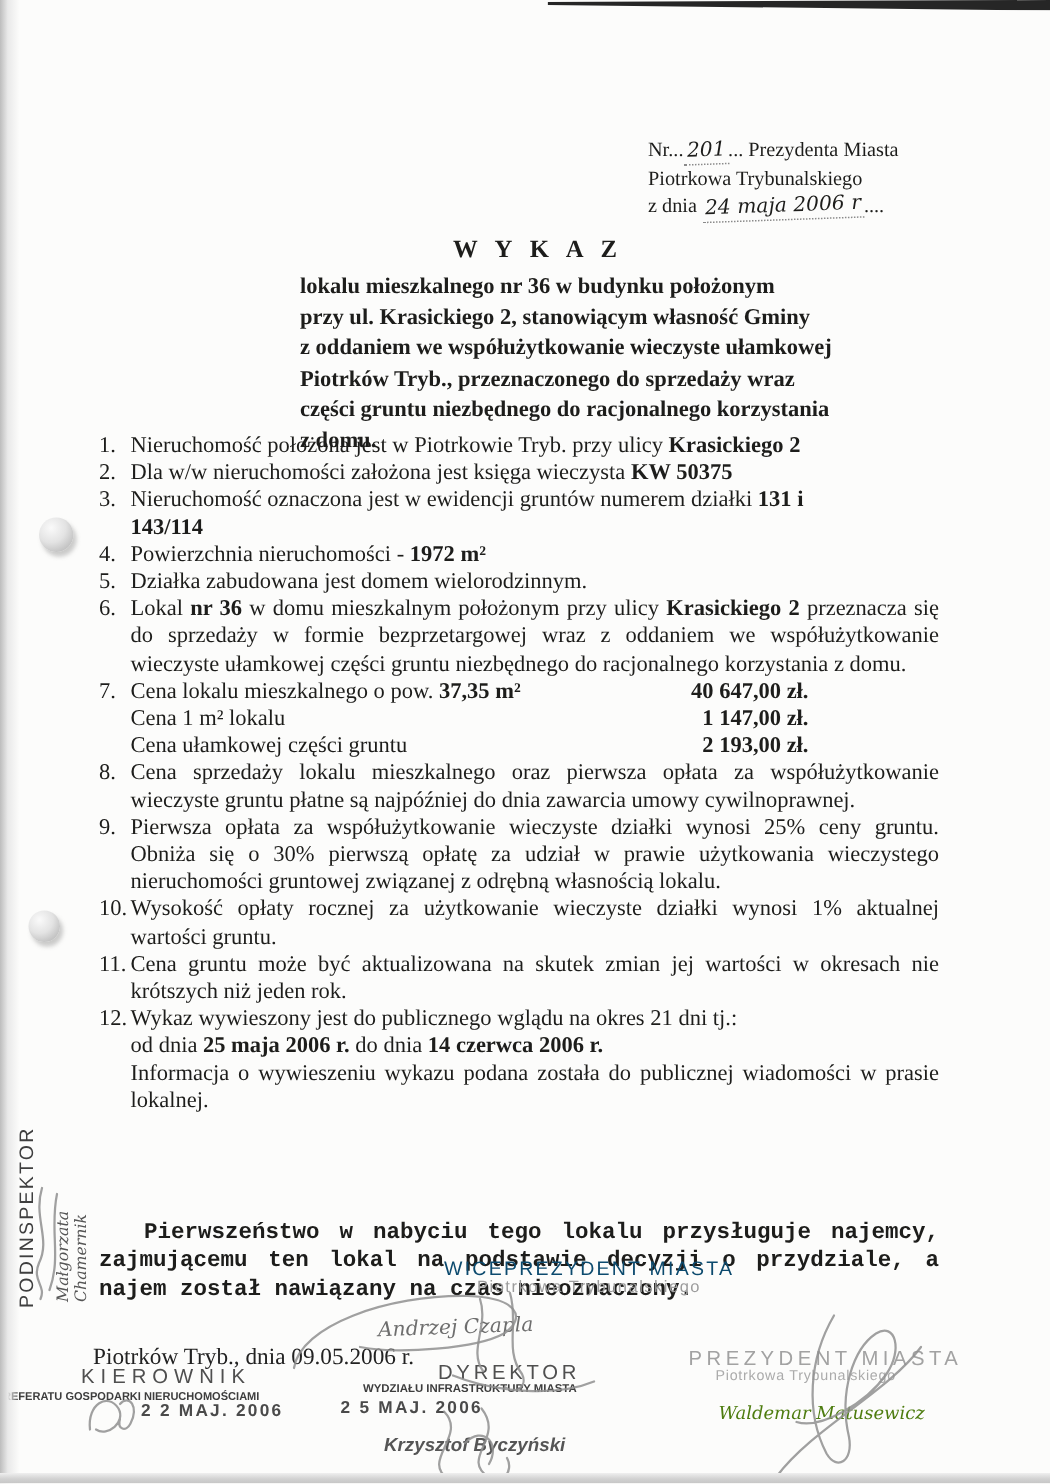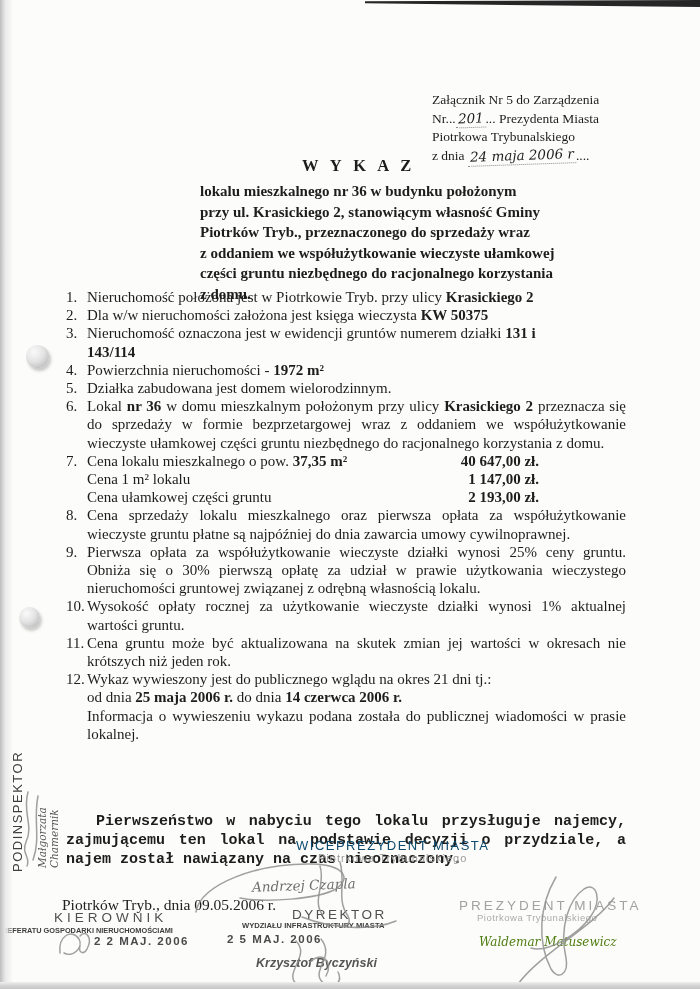--- a/index.html
+++ b/index.html
@@ -70,33 +70,32 @@
 
   .sig-overlay{position:absolute;left:0;top:0;width:700px;height:989px;z-index:5;pointer-events:none;}
   .sig-overlay path{fill:none;stroke:#8f8f8f;stroke-width:1.5;stroke-linecap:round;opacity:0.85;}
 </style>
 </head>
 <body>
 
 <div class="page">
 
   <div class="annotation">
-    <div>Załącznik Nr 5 do Zarządzenia</div>
     <div><span>Nr...</span><span class="hand">201</span><span>... Prezydenta  Miasta</span></div>
     <div>Piotrkowa Trybunalskiego</div>
     <div><span>z dnia </span><span class="hand">24 maja 2006 r</span><span>....</span></div>
   </div>
 
   <div class="title-block">
     <div class="title-heading">W Y K A Z</div>
     <div class="title-lines">
       <div>lokalu mieszkalnego nr 36 w budynku położonym</div>
       <div>przy ul. Krasickiego 2, stanowiącym własność Gminy</div>
+      <div>z oddaniem we współużytkowanie wieczyste ułamkowej</div>
       <div>Piotrków Tryb., przeznaczonego do sprzedaży wraz</div>
-      <div>z oddaniem we współużytkowanie wieczyste ułamkowej</div>
       <div>części gruntu niezbędnego do racjonalnego korzystania</div>
       <div>z domu.</div>
     </div>
   </div>
 
   <div class="list">
     <div class="li">
       <span class="num">1.</span>
       <span><span>Nieruchomość położona jest w Piotrkowie Tryb. przy ulicy </span><b>Krasickiego 2</b></span>
     </div>

